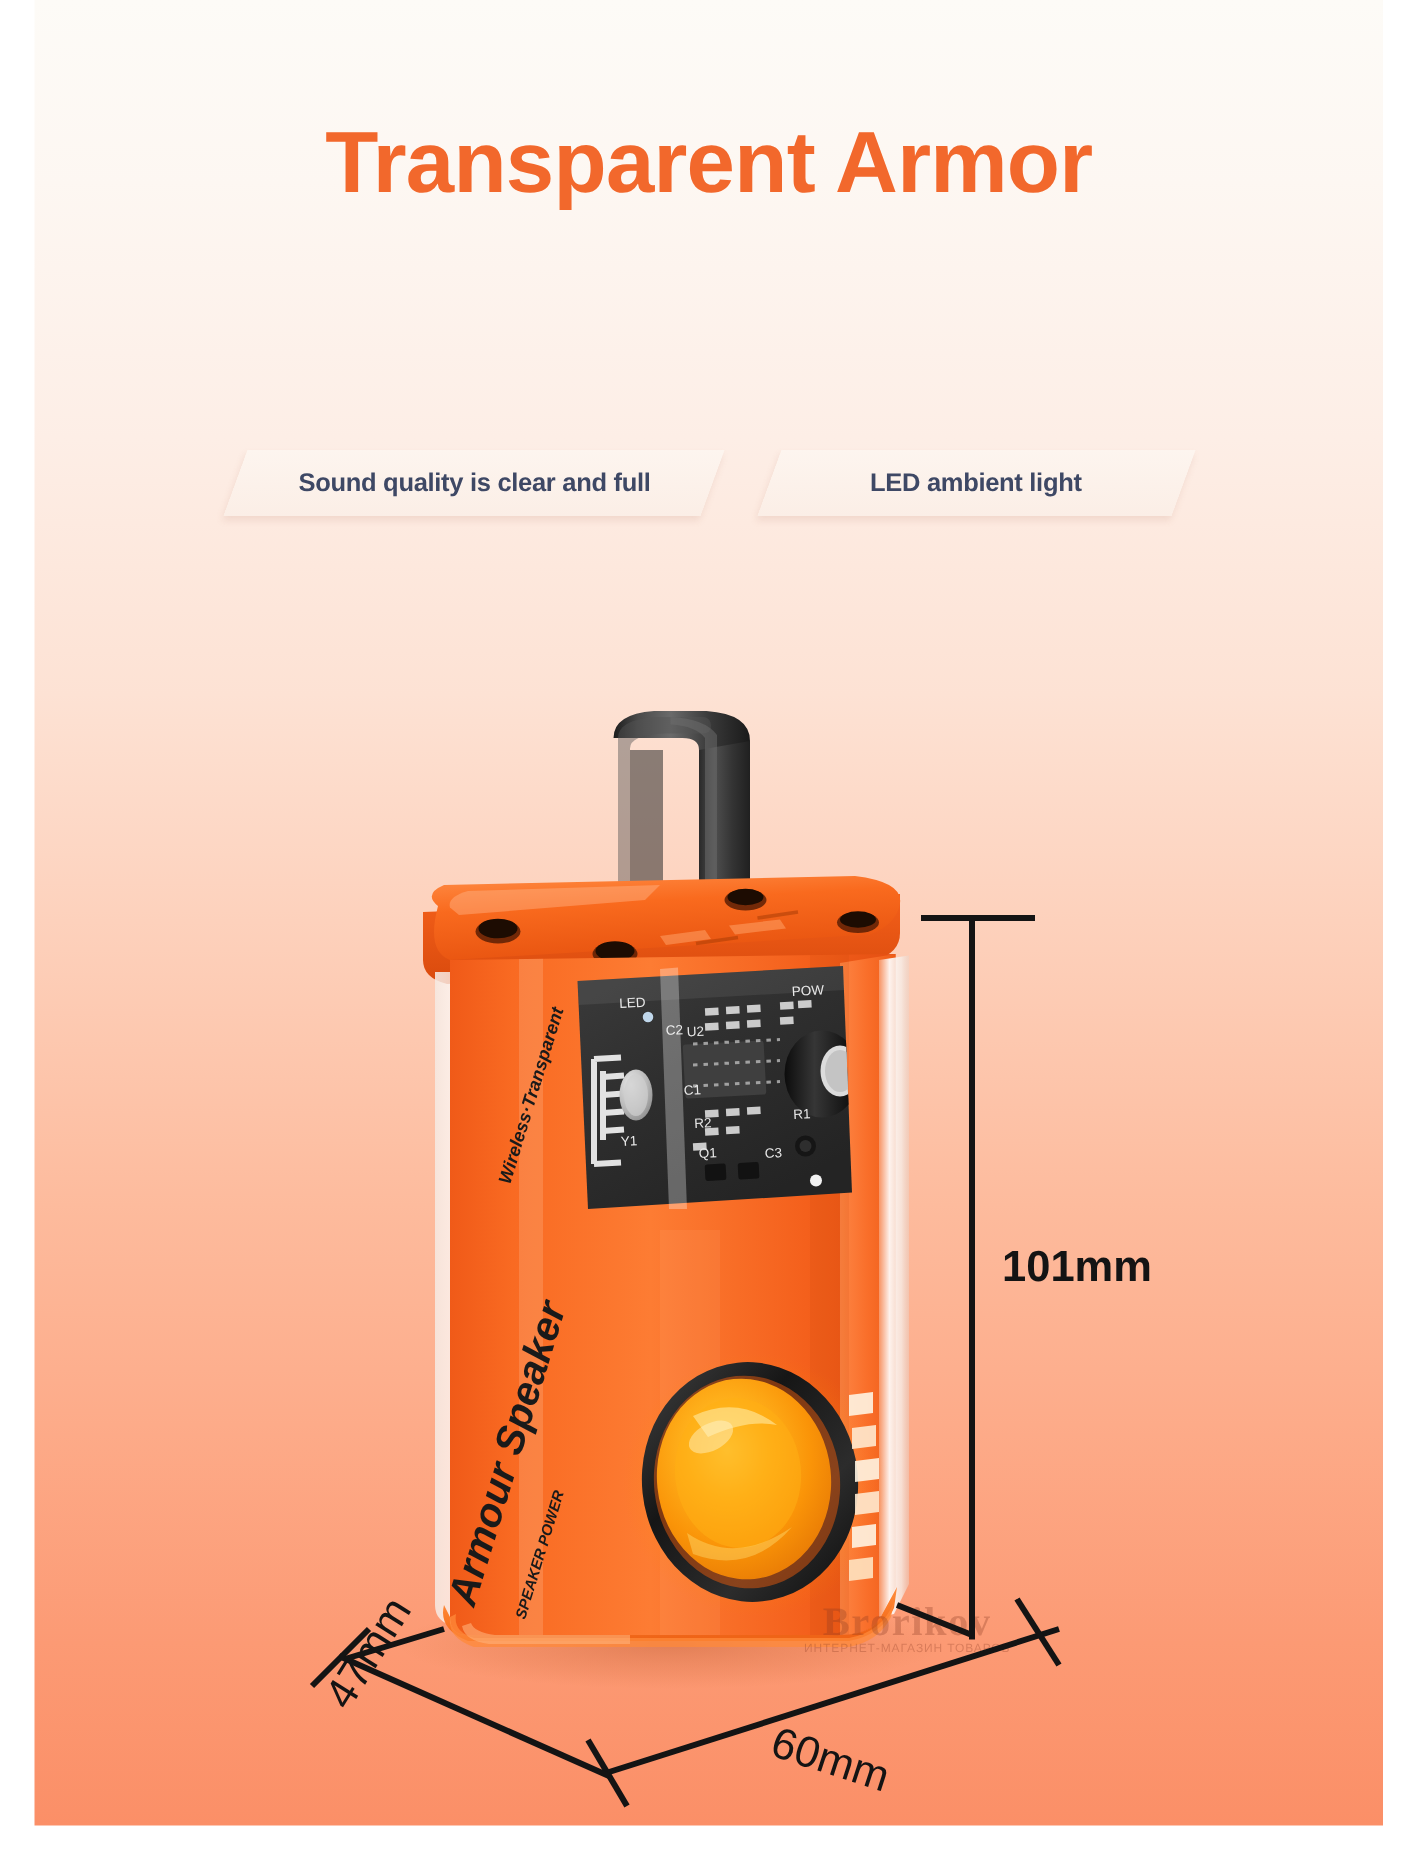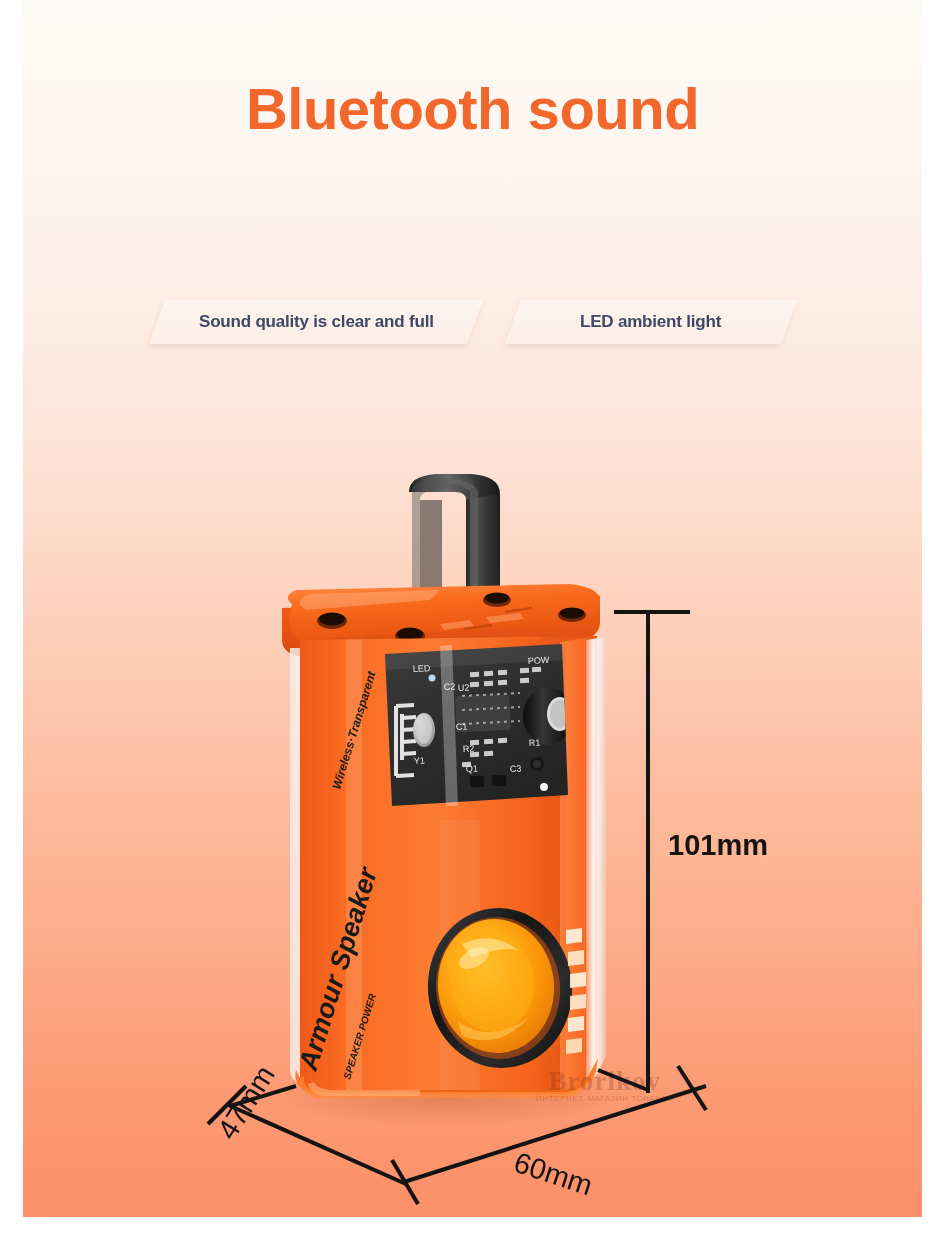--- a/index.html
+++ b/index.html
@@ -122,21 +122,21 @@
   }
 </style>
 </head>
 <body>
 
 <div id="page">
 
   <div id="bg-panel"></div>
 
   <div id="title-block">
-    <span class="title-line">Bluetooth sound</span>
+    <span class="title-line">Transparent Armor</span>
   </div>
 
   <div id="badge-row">
     <div class="badge" id="badge-1">
       <span>Sound quality is clear and full</span>
     </div>
     <div class="badge" id="badge-2">
       <span>LED ambient light</span>
     </div>
   </div>

